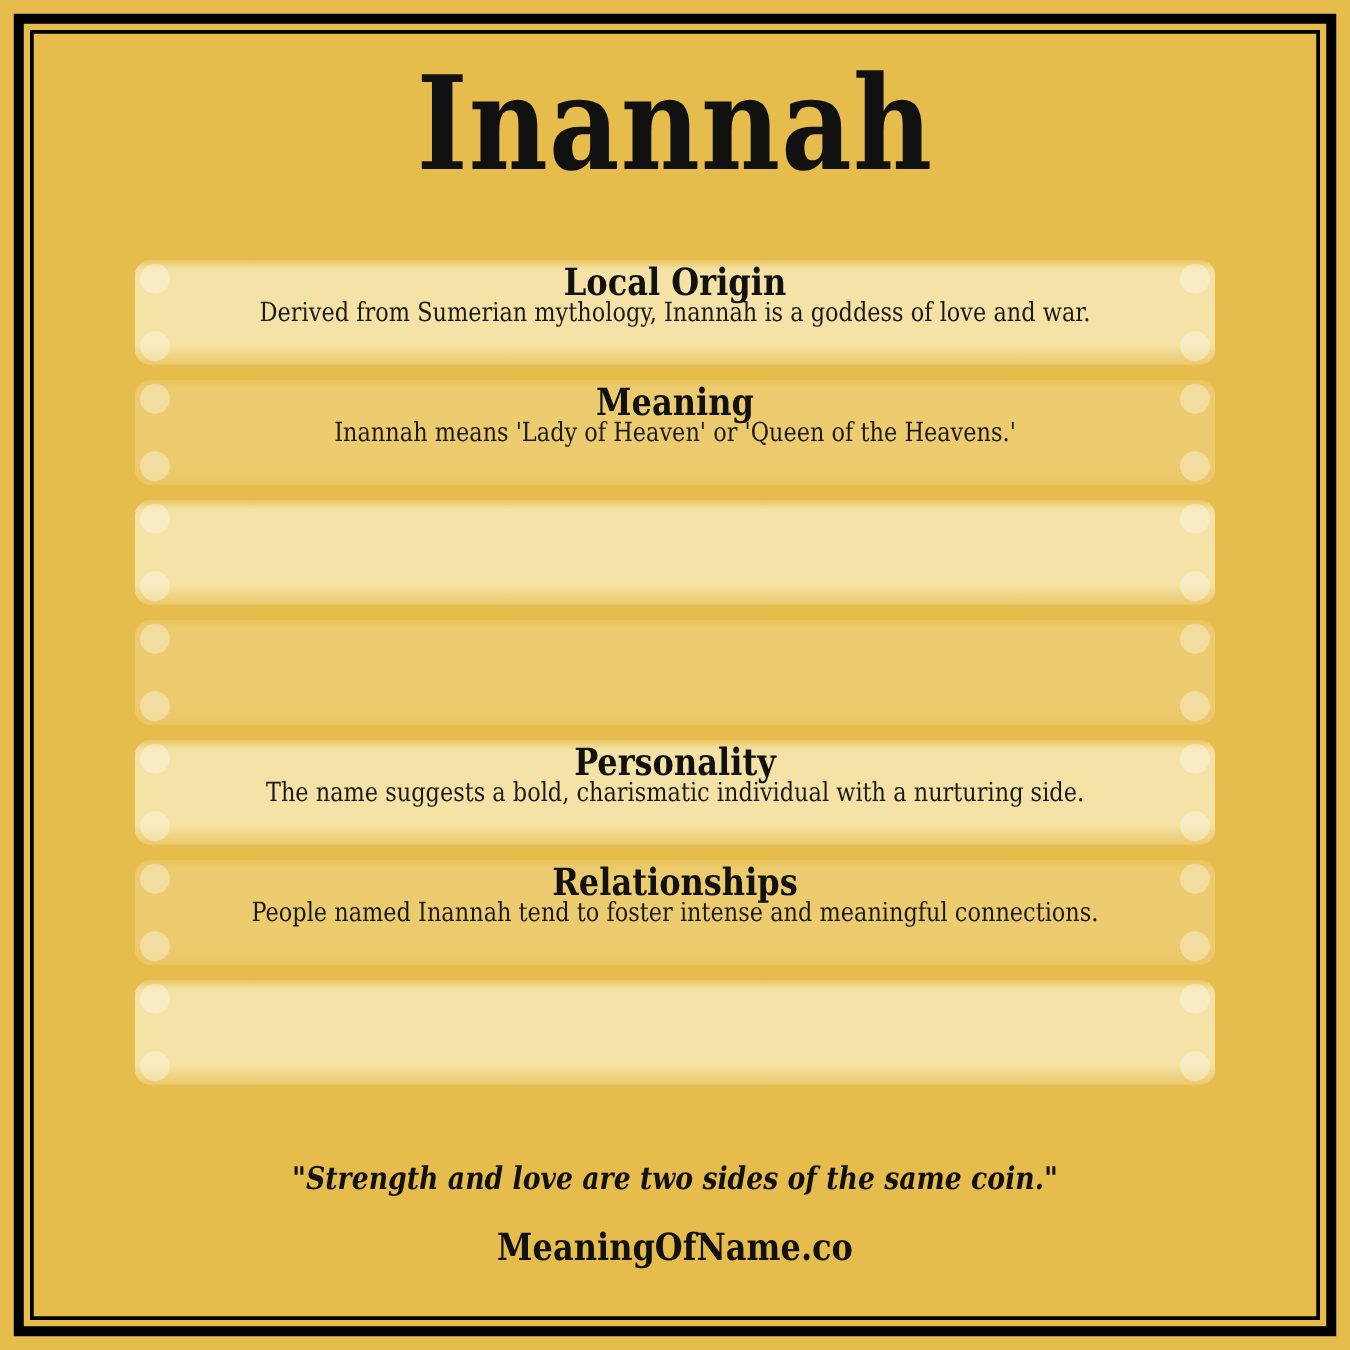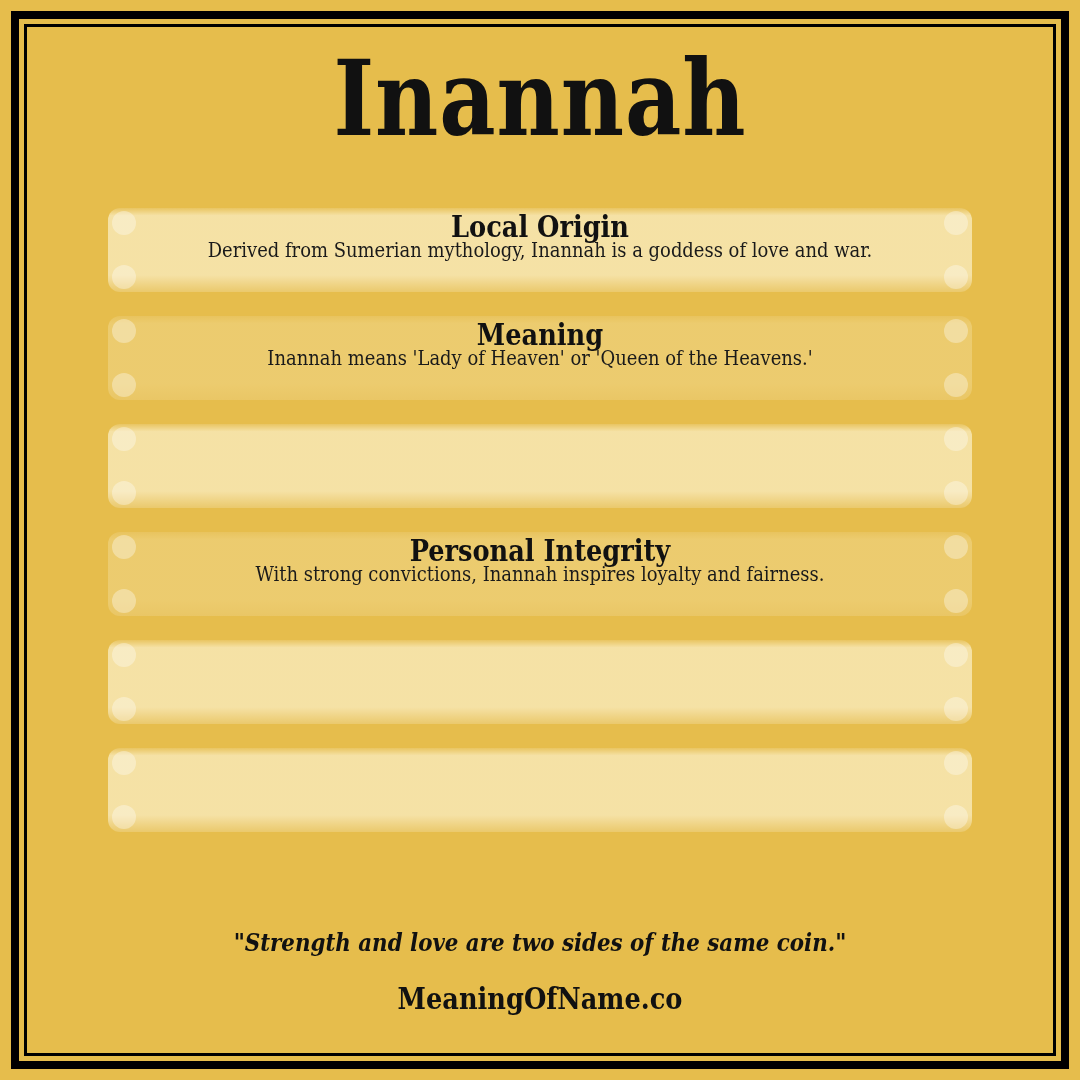--- a/index.html
+++ b/index.html
@@ -71,21 +71,21 @@
   
   .cards {
     position: absolute;
     left: 78px;
     right: 78px;
     top: 178px;
   }
   .card {
     position: relative;
     height: 84px;
-    margin-bottom: 24px;
+    margin-bottom: 12px;
     border-radius: 12px;
     box-sizing: border-box;
   }
   .card.light {
     background: linear-gradient(
       to bottom,
       rgba(255,255,255,0.12) 0%,
       rgba(255,248,220,0.62) 9%,
       rgba(255,248,220,0.62) 80%,
       rgba(255,255,255,0.18) 100%);
@@ -199,30 +199,40 @@
           <div class="notch tl"></div>
           <div class="notch bl"></div>
           <div class="notch tr"></div>
           <div class="notch br"></div>
         </div>
         <div class="card dark">
           <div class="notch tl"></div>
           <div class="notch bl"></div>
           <div class="notch tr"></div>
           <div class="notch br"></div>
-          <div class="card-inner">
-            <div class="card-title">Personal Integrity</div>
-            <div class="card-desc">With strong convictions, Inannah inspires loyalty and fairness.</div>
-          </div>
-        </div>
-        <div class="card light">
-          <div class="notch tl"></div>
-          <div class="notch bl"></div>
-          <div class="notch tr"></div>
-          <div class="notch br"></div>
+        </div>
+        <div class="card light">
+          <div class="notch tl"></div>
+          <div class="notch bl"></div>
+          <div class="notch tr"></div>
+          <div class="notch br"></div>
+          <div class="card-inner">
+            <div class="card-title">Personality</div>
+            <div class="card-desc">The name suggests a bold, charismatic individual with a nurturing side.</div>
+          </div>
+        </div>
+        <div class="card dark">
+          <div class="notch tl"></div>
+          <div class="notch bl"></div>
+          <div class="notch tr"></div>
+          <div class="notch br"></div>
+          <div class="card-inner">
+            <div class="card-title">Relationships</div>
+            <div class="card-desc">People named Inannah tend to foster intense and meaningful connections.</div>
+          </div>
         </div>
         <div class="card light">
           <div class="notch tl"></div>
           <div class="notch bl"></div>
           <div class="notch tr"></div>
           <div class="notch br"></div>
         </div>
       </div>
 
     <div class="footer">

